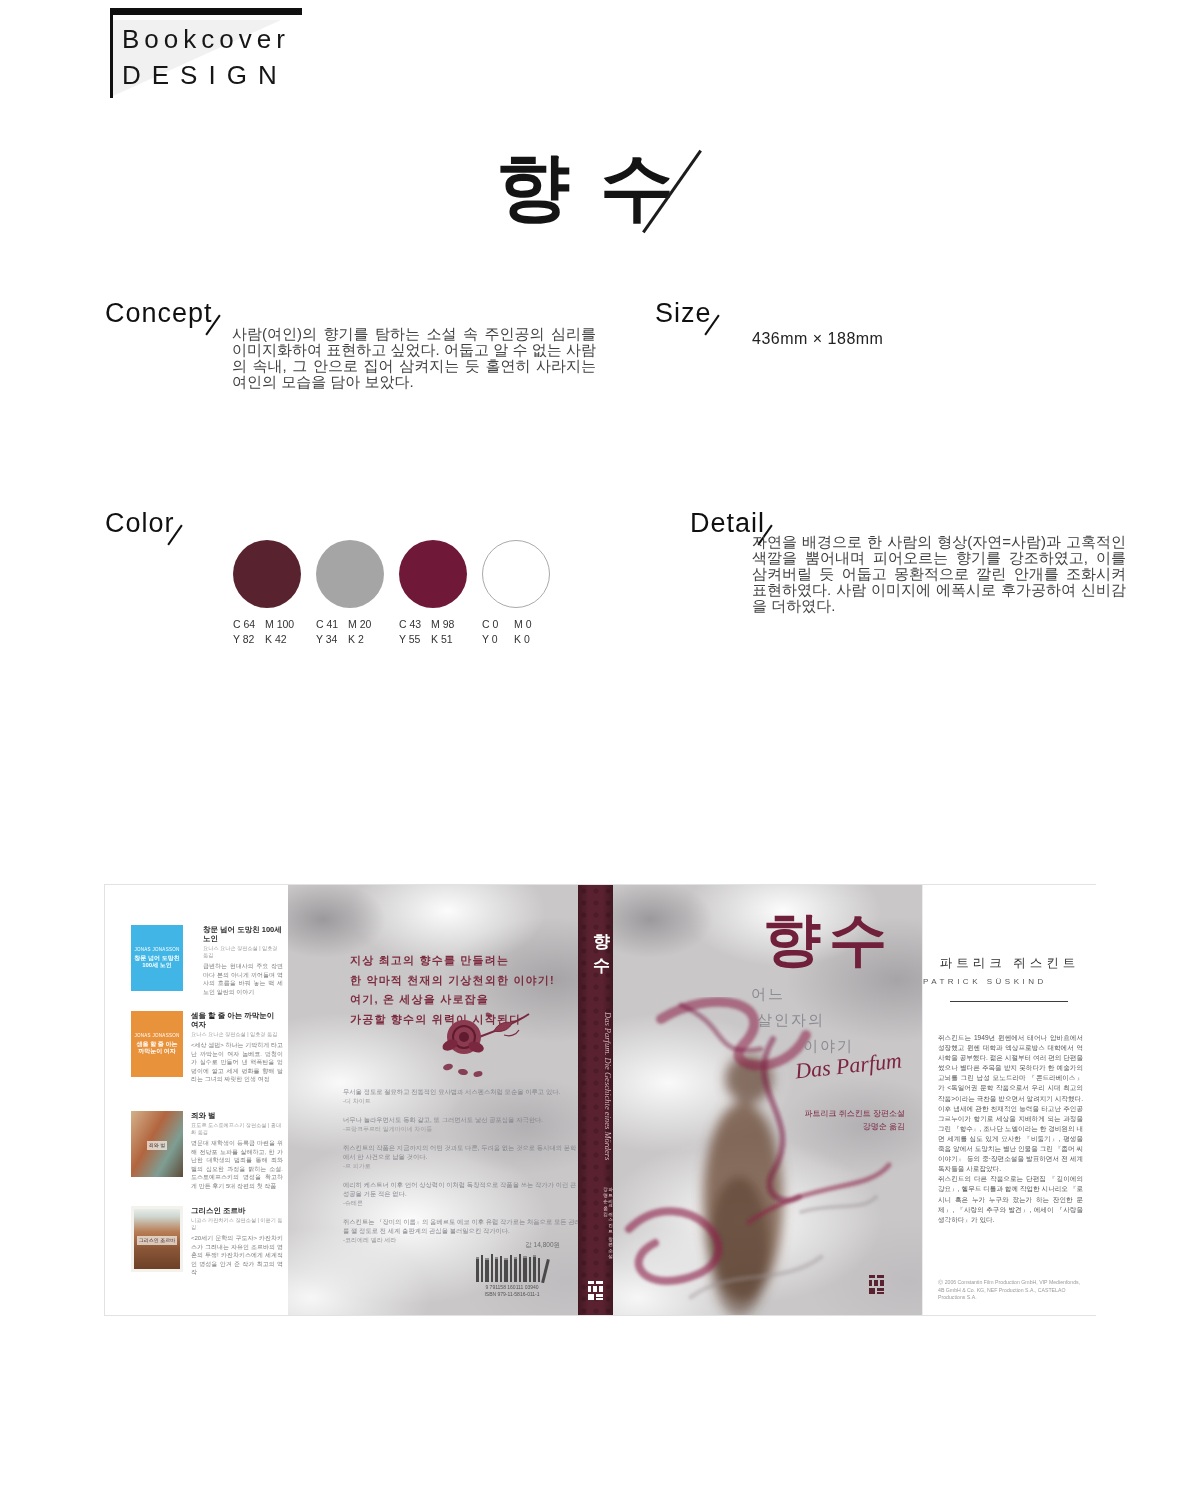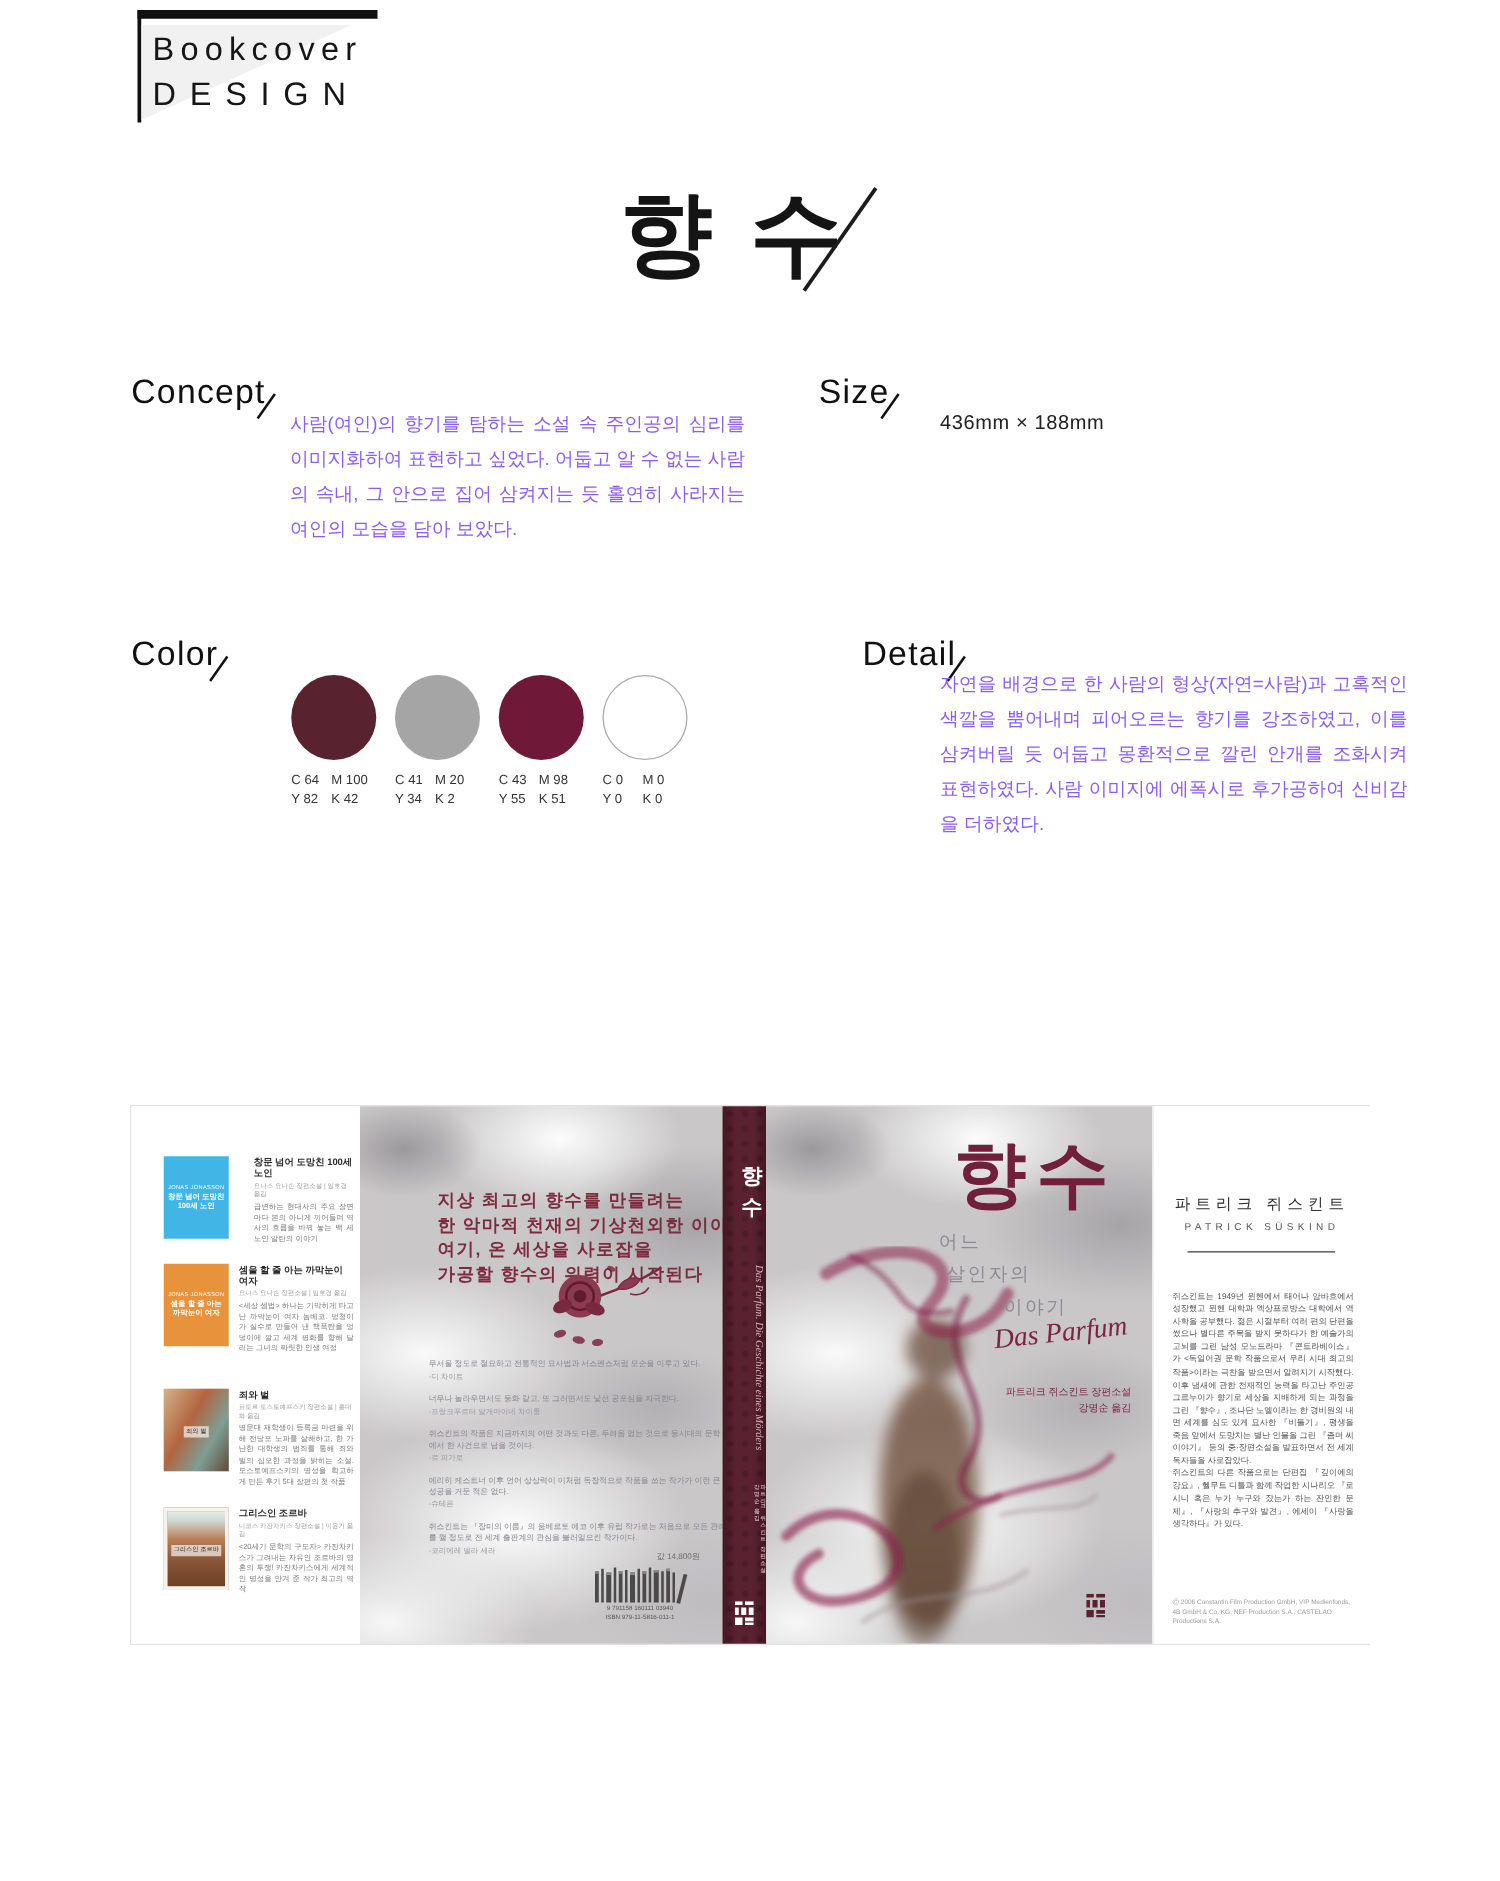--- a/index.html
+++ b/index.html
@@ -18,21 +18,21 @@
   .main-title{left:0;top:138px;width:1200px;text-align:center;font-size:74px;font-weight:bold;letter-spacing:30px;color:#141414;}
   .title-slash{left:622px;top:190px;width:100px;height:3px;background:#1c1c1c;transform:rotate(-55deg);}
 
   
   .heading{font-size:27px;color:#101010;letter-spacing:1px;white-space:nowrap;}
   .swash{display:inline-block;width:24px;height:2px;background:#101010;transform:rotate(-55deg);margin-left:-12px;vertical-align:-4px;}
   .h-concept{left:105px;top:298px;}
   .h-size{left:655px;top:298px;}
   .h-color{left:105px;top:508px;}
   .h-detail{left:690px;top:508px;}
-  .body-text{font-size:15px;line-height:28px;text-align:justify;color:#8b5cf6;}
+  .body-text{font-size:15px;line-height:16px;text-align:justify;color:#404040;}
   .concept-body{left:232px;top:326px;width:364px;}
   .detail-body{left:752px;top:534px;width:374px;}
   .size-value{left:752px;top:330px;font-size:16px;letter-spacing:.5px;color:#222;}
 
   
   .swatch-row{left:233px;top:540px;display:flex;gap:15px;justify-content:space-between;}
   .swatch{width:68px;}
   .swatch .circle{width:68px;height:68px;border-radius:50%;}
   .swatch.outlined .circle{border:1px solid #a9a9a9;width:66px;height:66px;}
   .cmyk{margin-top:9px;font-size:10.5px;line-height:15px;color:#333;display:grid;grid-template-columns:32px auto;}
@@ -63,21 +63,21 @@
   .thumb .t-main{font-size:6px;font-weight:bold;color:#ffffff;line-height:7px;margin-top:3px;padding:0 2px;}
   .thumb-3{background-image:linear-gradient(120deg,#d3b28a,#b2653f 40%,#7e9e94 70%,#5d4a36);}
   .thumb-3 .t-main,.thumb-4 .t-main{color:#2c241c;background:rgba(255,255,255,.65);font-weight:normal;font-size:5px;padding:1px 2px;}
   .thumb-4{background-image:linear-gradient(180deg,#e8ece8 0%,#cfd8d2 12%,#b77d55 38%,#8a5638 66%,#6e4026 100%);border:3px solid #f4f2ed;width:46px;height:60px;}
   .b-text{width:92px;}
   .b-title{font-size:7.5px;font-weight:bold;color:#2a2a2a;line-height:9px;}
   .b-author{font-size:5.2px;color:#9a9a9a;margin:2px 0 3px;}
   .b-desc{font-size:6px;color:#7a7a7a;line-height:8.6px;text-align:justify;}
 
   
-  .bc-headline{left:62px;top:66px;font-size:14px;font-weight:bold;line-height:19.5px;letter-spacing:1.2px;color:#7d2b3f;white-space:nowrap;}
+  .bc-headline{left:62px;top:66px;font-size:11px;font-weight:bold;line-height:19.5px;letter-spacing:1.2px;color:#7d2b3f;white-space:nowrap;}
   .bc-rose{left:146px;top:116px;}
   .bc-quotes{left:55px;top:202px;width:238px;}
   .quote{margin-bottom:9px;}
   .q-text{font-size:6.3px;line-height:9px;color:#84848c;}
   .q-src{font-size:6px;color:#9a9aa0;margin-top:1px;}
   .bc-price{left:152px;top:356px;width:120px;text-align:right;font-size:6.5px;color:#6d6d6d;}
   .bc-barcode{left:186px;top:366px;}
   .bc-num{left:168px;top:399px;width:112px;text-align:center;font-size:5px;color:#555;}
   .bc-isbn{left:168px;top:406px;width:112px;text-align:center;font-size:5px;color:#555;}
 
@@ -96,21 +96,21 @@
   .fc-sub{left:138px;top:96px;font-size:15px;line-height:26px;letter-spacing:2px;color:#8b8b92;}
   .fc-sub .s2{padding-left:6px;}
   .fc-sub .s3{padding-left:52px;}
   .fc-script{left:182px;top:168px;font-family:"Liberation Serif",serif;font-style:italic;font-size:22px;color:#7b2340;transform:rotate(-6deg);}
   .fc-authors{left:150px;top:222px;width:142px;text-align:right;font-size:8px;line-height:13px;color:#7b2340;}
   .fc-smoke{left:8px;top:112px;}
   .fc-logo{left:256px;top:390px;}
 
   
   .rf-name-ko{left:0;top:70px;width:173px;text-align:center;font-size:12.5px;letter-spacing:4px;color:#2e2e2e;white-space:nowrap;}
-  .rf-name-en{left:0;top:92px;width:173px;text-align:center;font-size:8px;letter-spacing:3.5px;color:#555;}
+  .rf-name-en{left:0;top:92px;width:173px;text-align:left;font-size:8px;letter-spacing:3.5px;color:#555;}
   .rf-rule{left:27px;top:116px;width:118px;border-top:1.5px solid #3c3c3c;}
   .rf-bio{left:15px;top:148px;width:145px;font-size:6.6px;line-height:10.1px;text-align:justify;color:#4f4f55;}
   .rf-bio p{margin:0;}
   .rf-copy{left:15px;top:394px;width:148px;font-size:5.2px;line-height:7.6px;color:#9b9b9b;}
 </style>
 </head>
 <body>
 
 <div class="abs logo">
   <div class="abs logo-topbar"></div>

